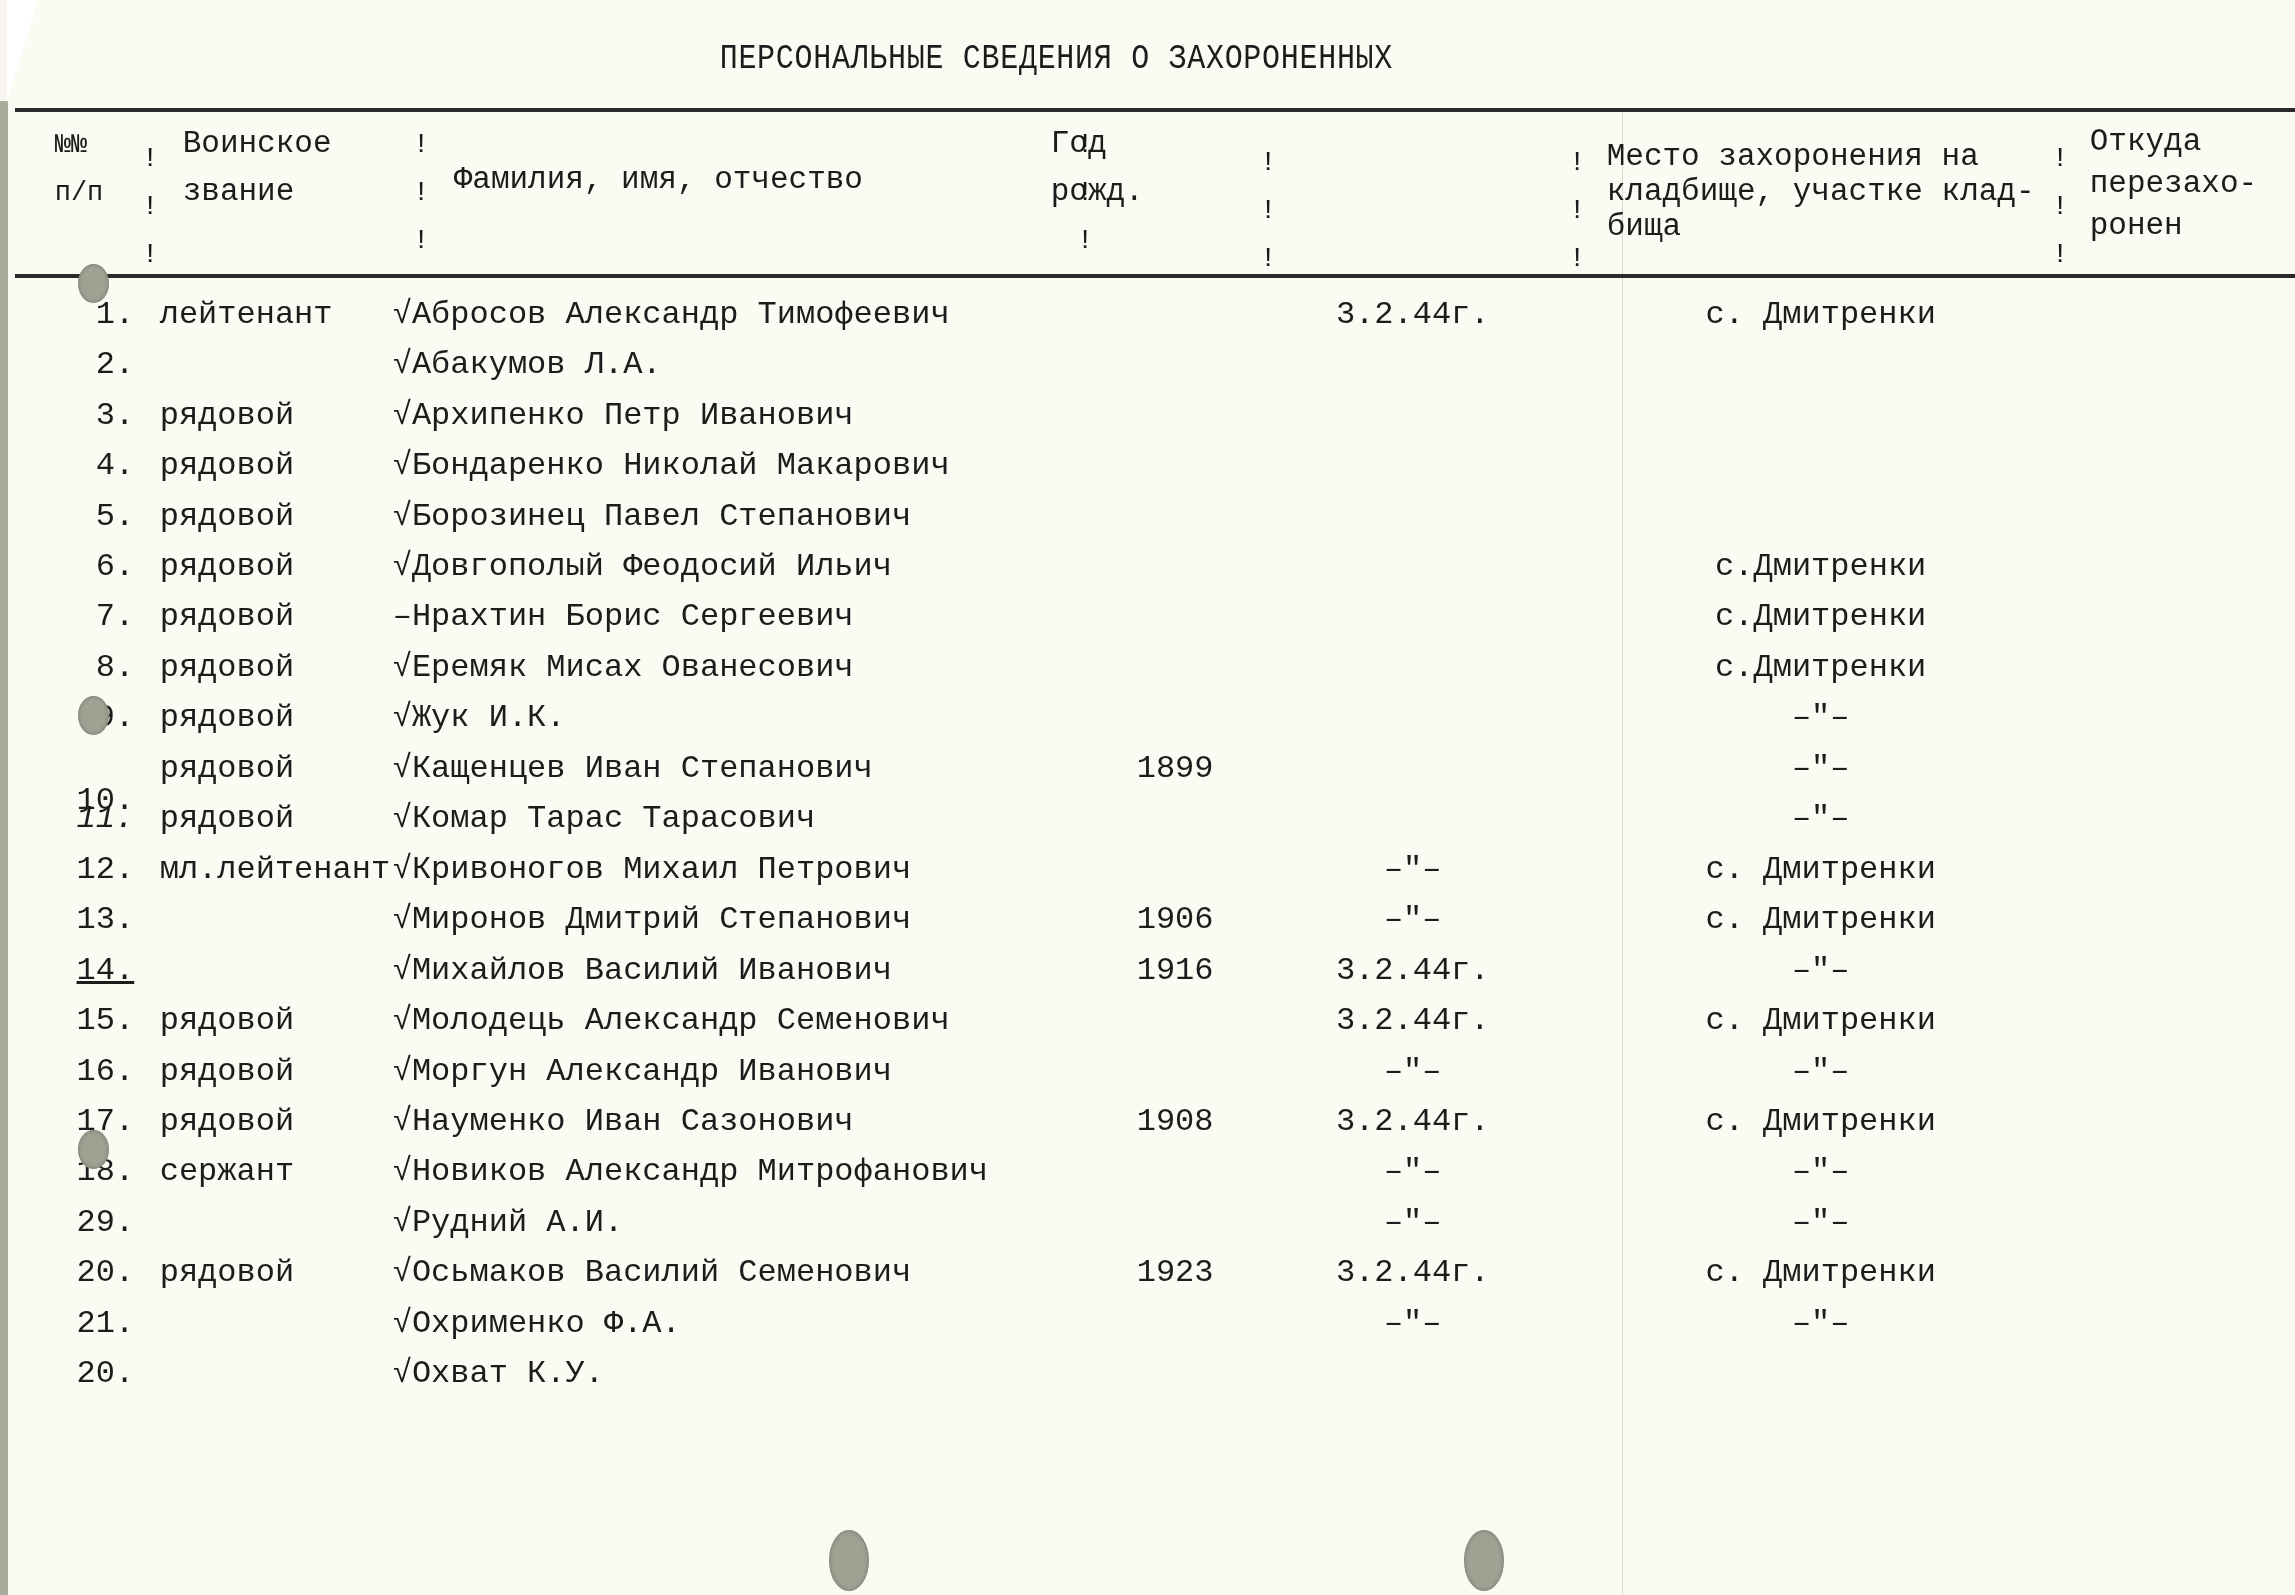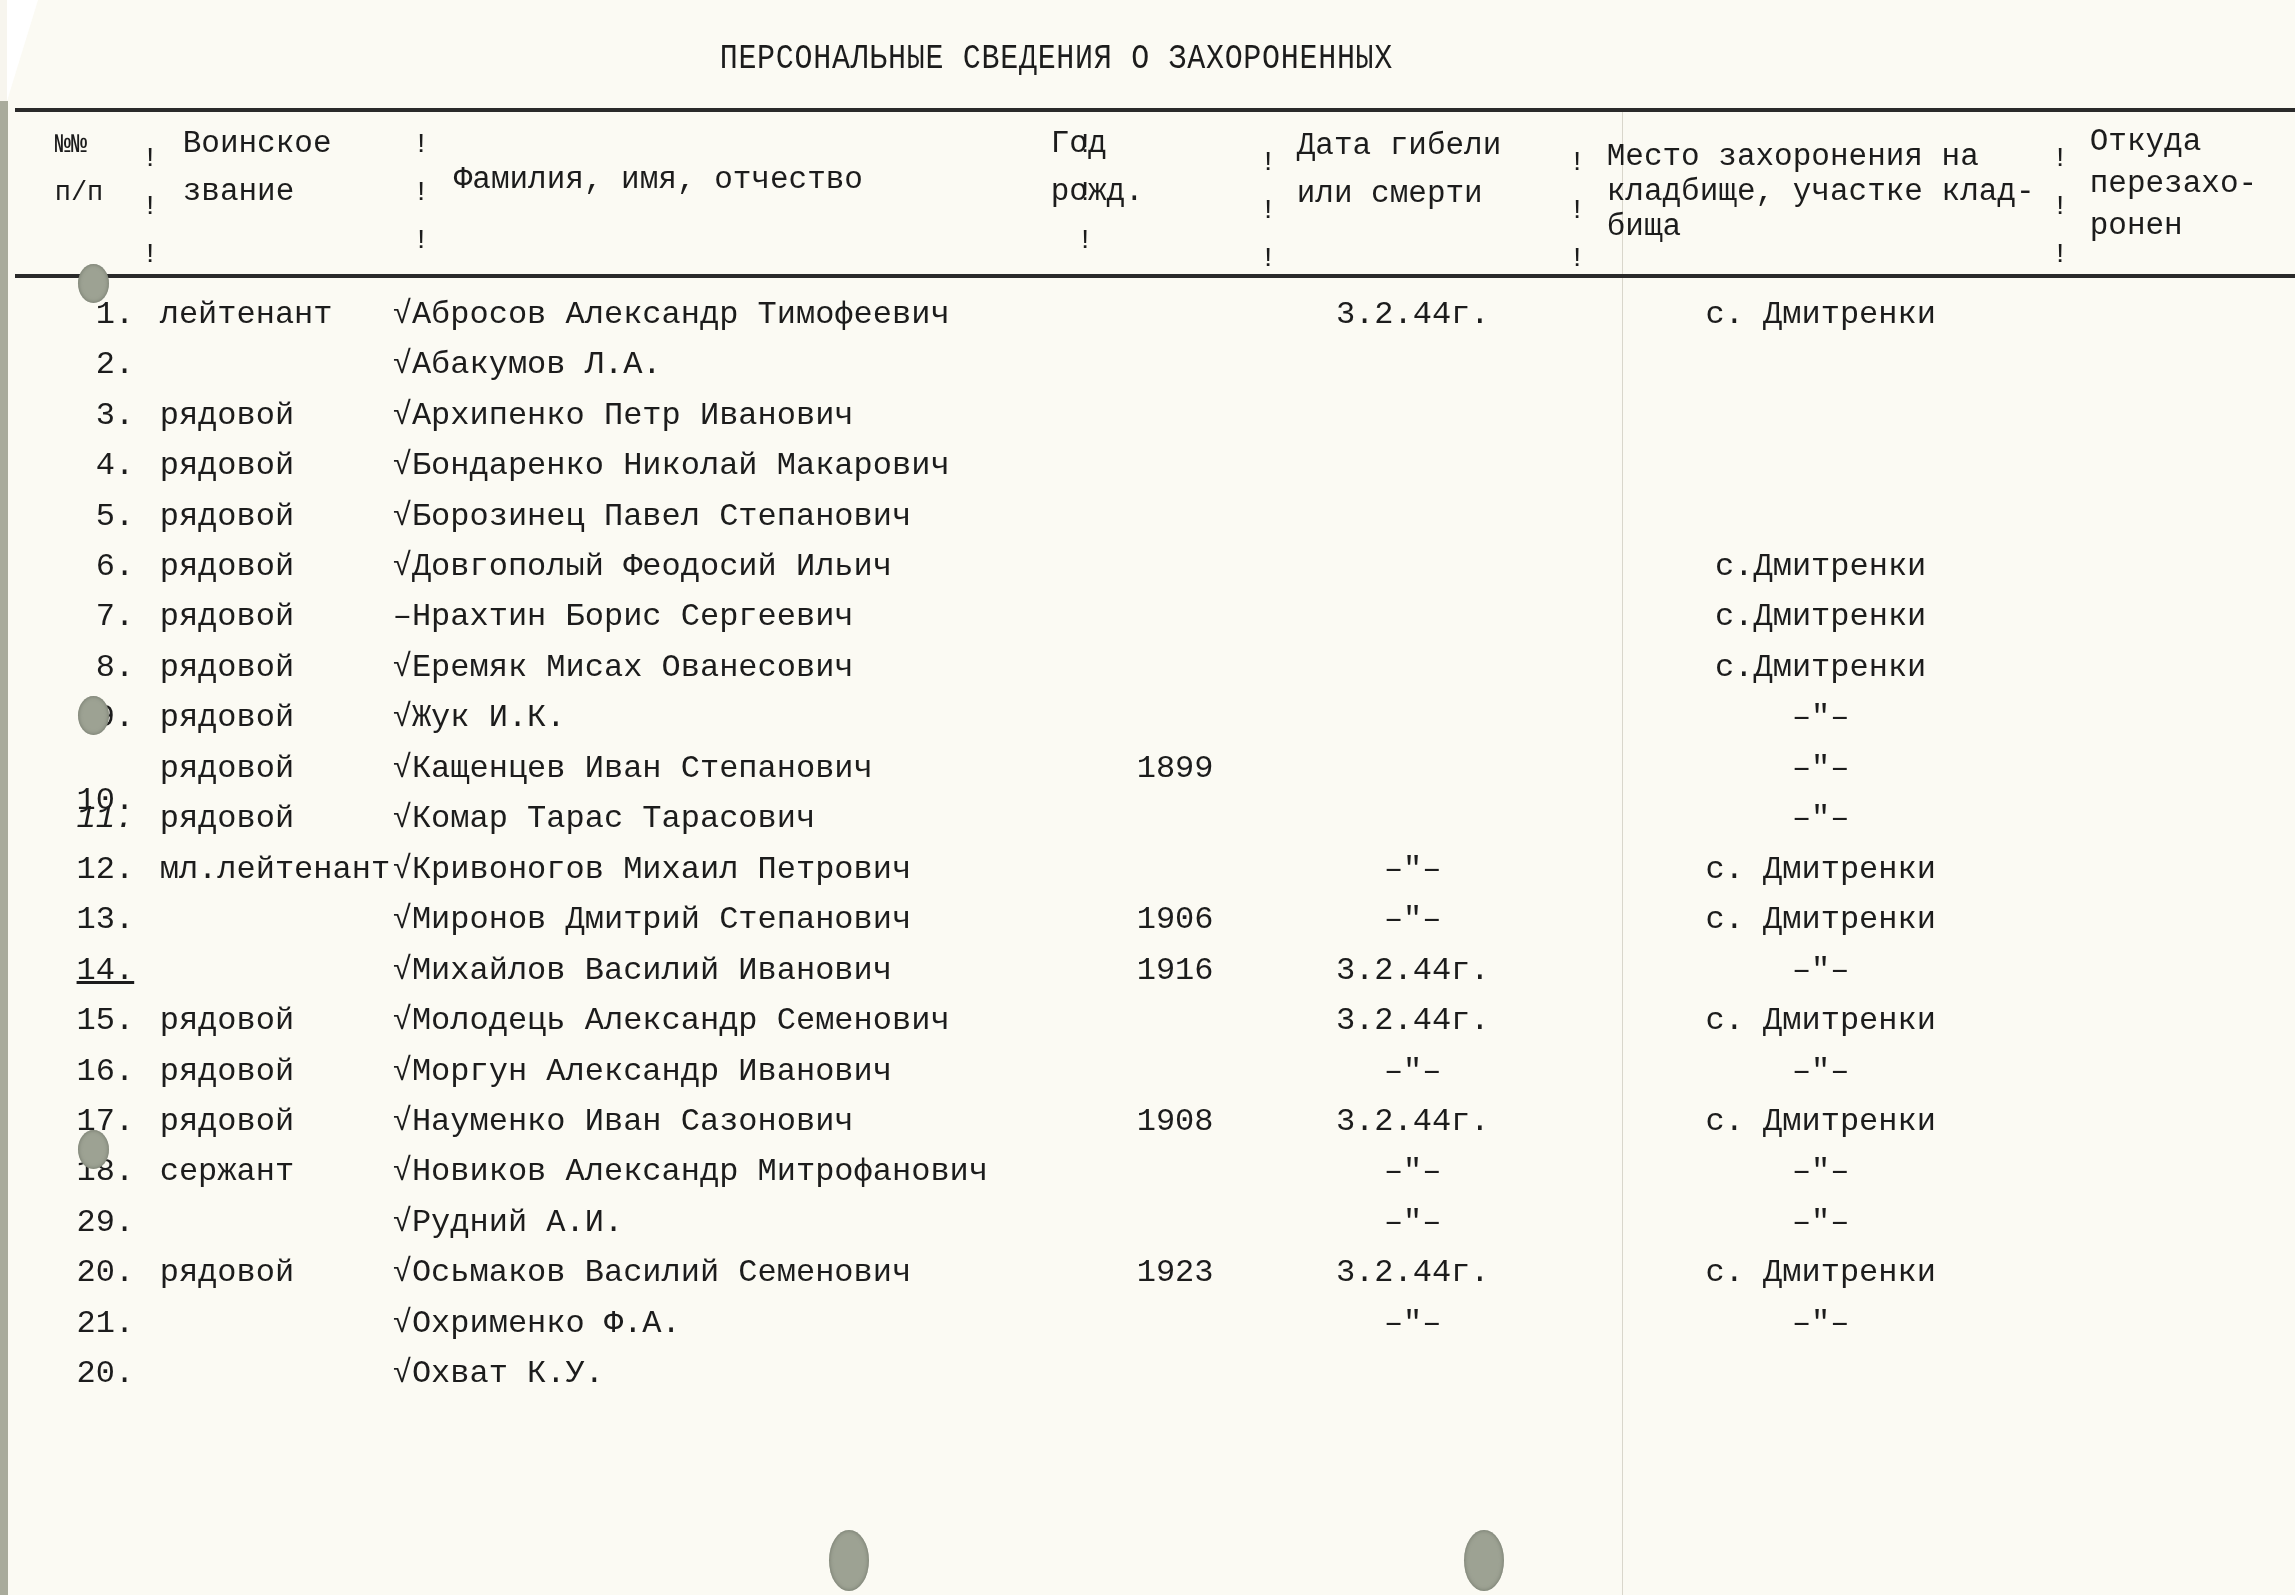--- a/index.html
+++ b/index.html
@@ -69,22 +69,20 @@
 
   <div class="rule top"></div>
 
   <div class="hdr" style="left:48px;top:121px;font-size:27px;">№№
 п/п</div>
   <div class="hdr" style="left:176px;top:120px;">Воинское
 звание</div>
   <div class="hdr" style="left:447px;top:156px;">Фамилия, имя, отчество</div>
   <div class="hdr" style="left:1044px;top:120px;">Год
 рожд.</div>
-  <div class="hdr" style="left:1290px;top:122px;">Дата гибели
-или смерти</div>
   <div class="hdr" style="left:2083px;top:121px;line-height:42px;">Откуда
 перезахо-
 ронен</div>
   <div class="hdr" style="left:1600px;top:139px;line-height:35px;">Место захоронения на
 кладбище, участке клад-
 бища</div>
 
   <div class="bang" style="left:135px;top:135px;">!
 !
 !</div>

